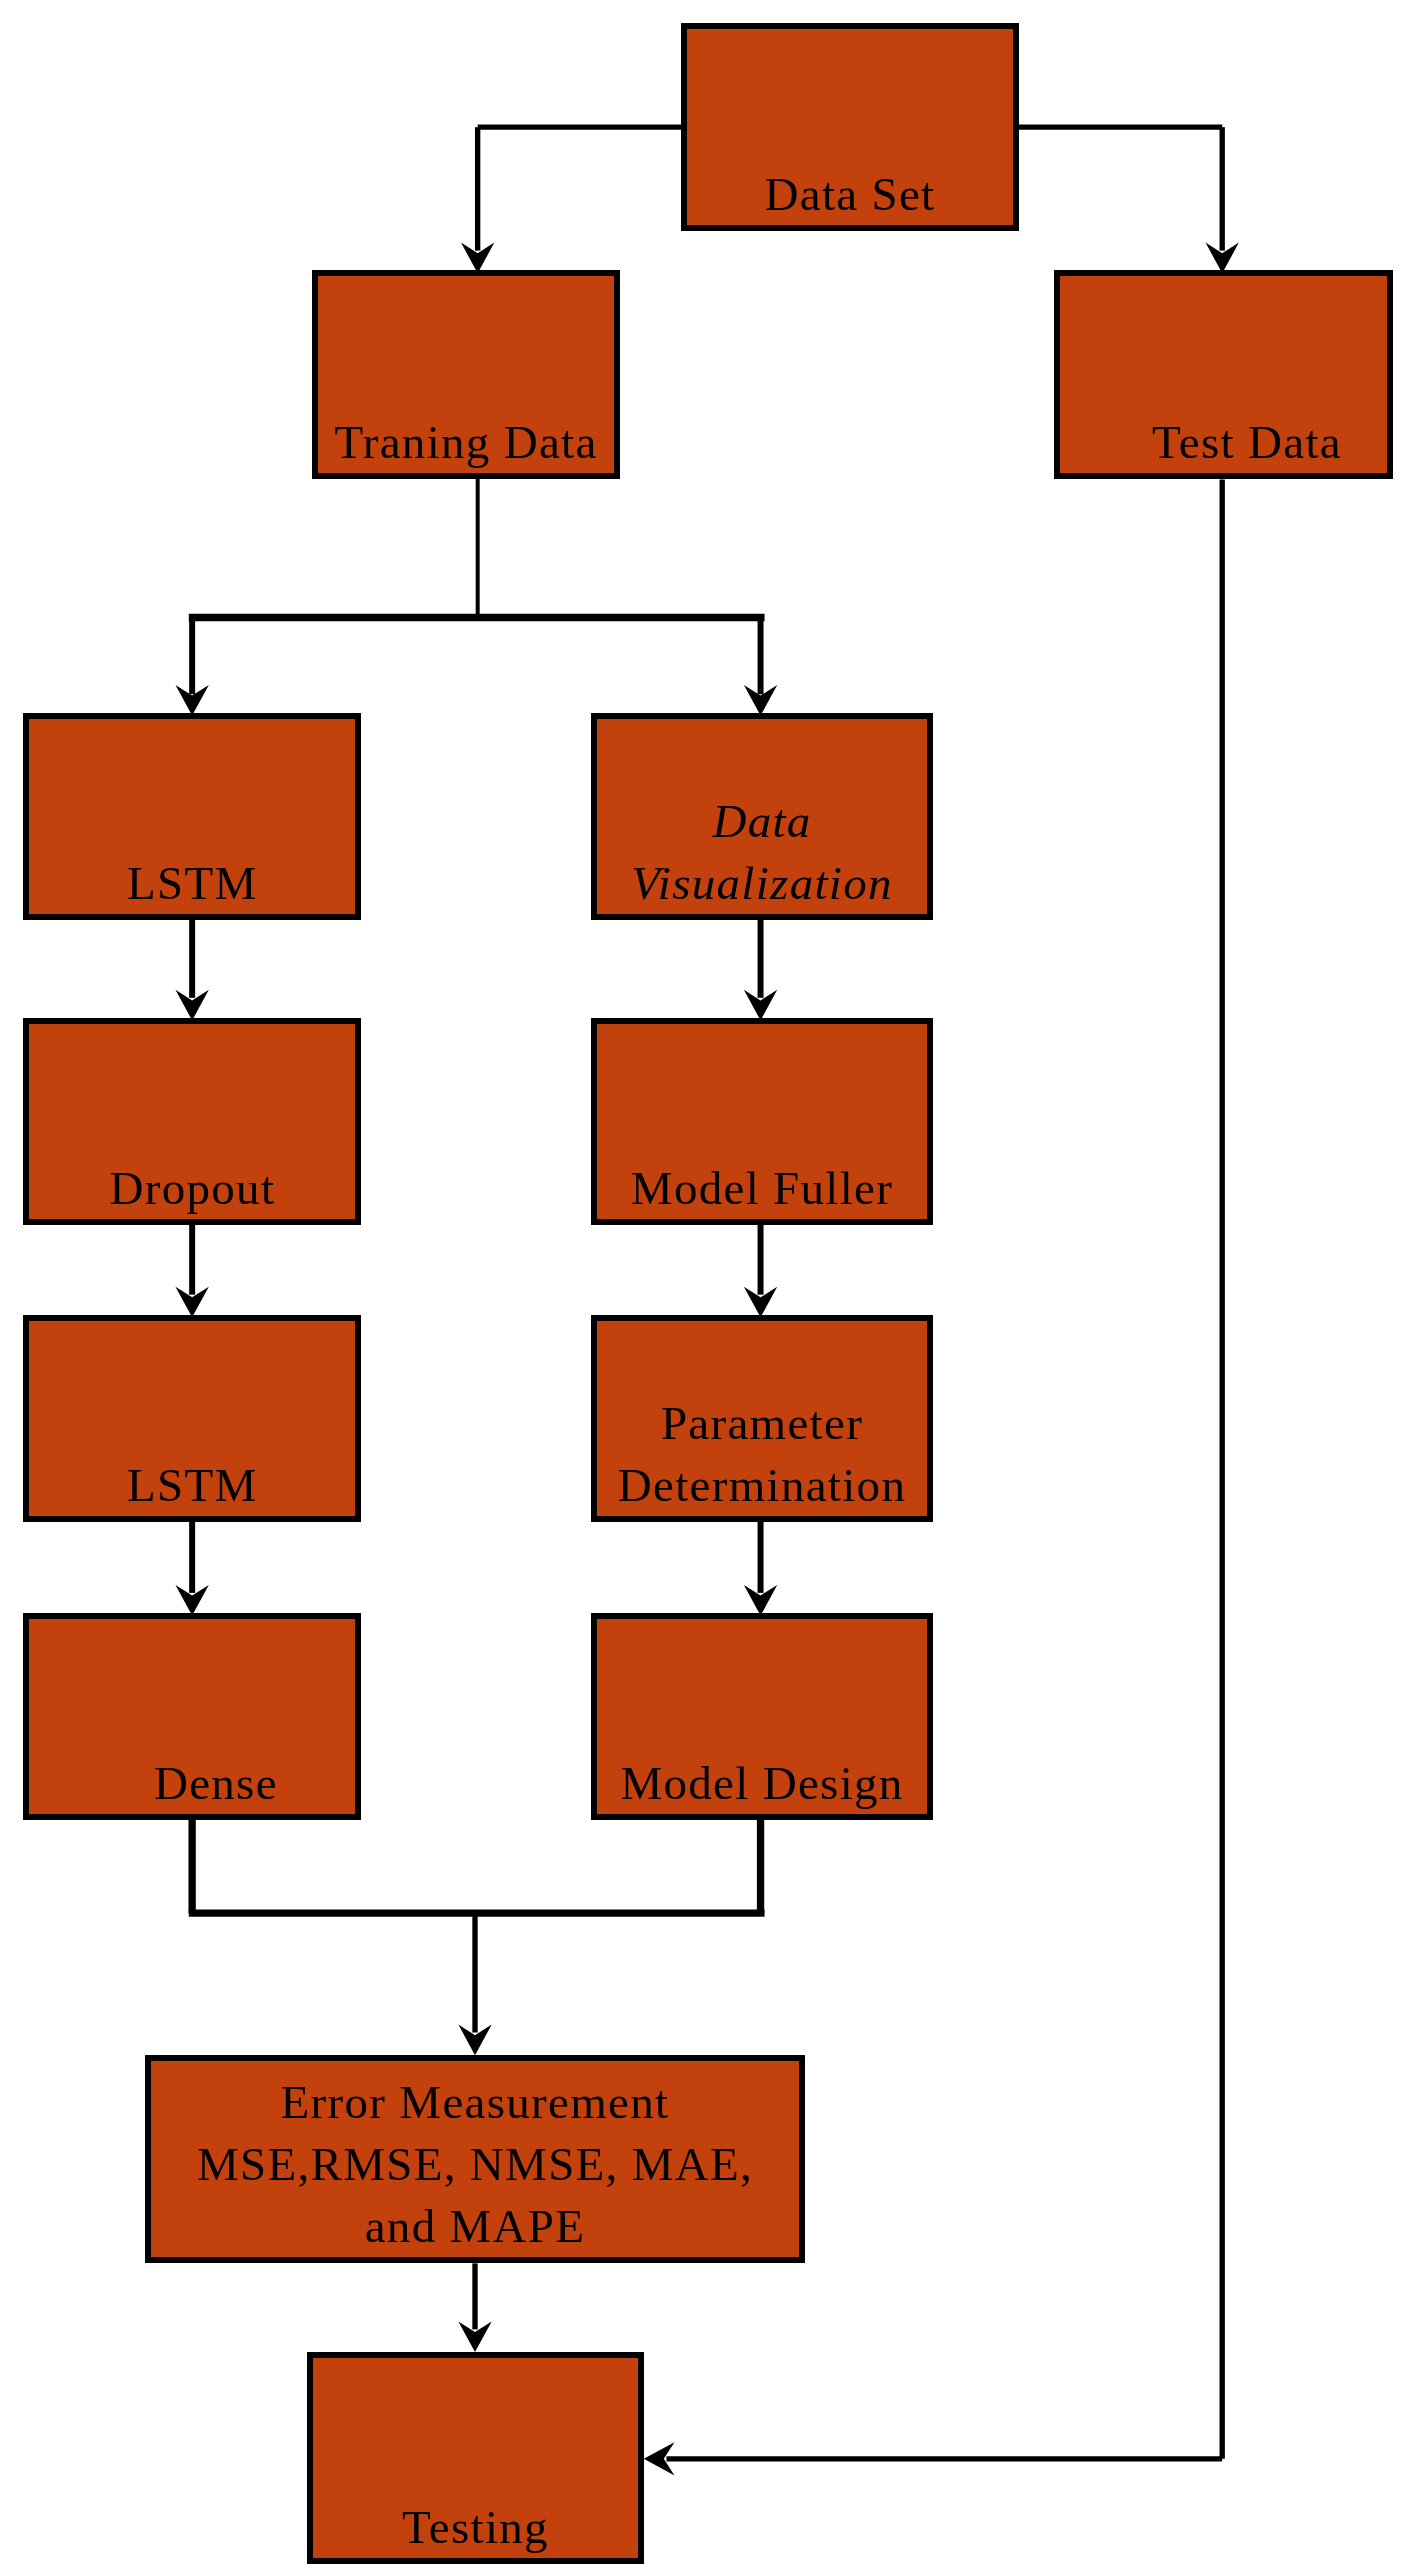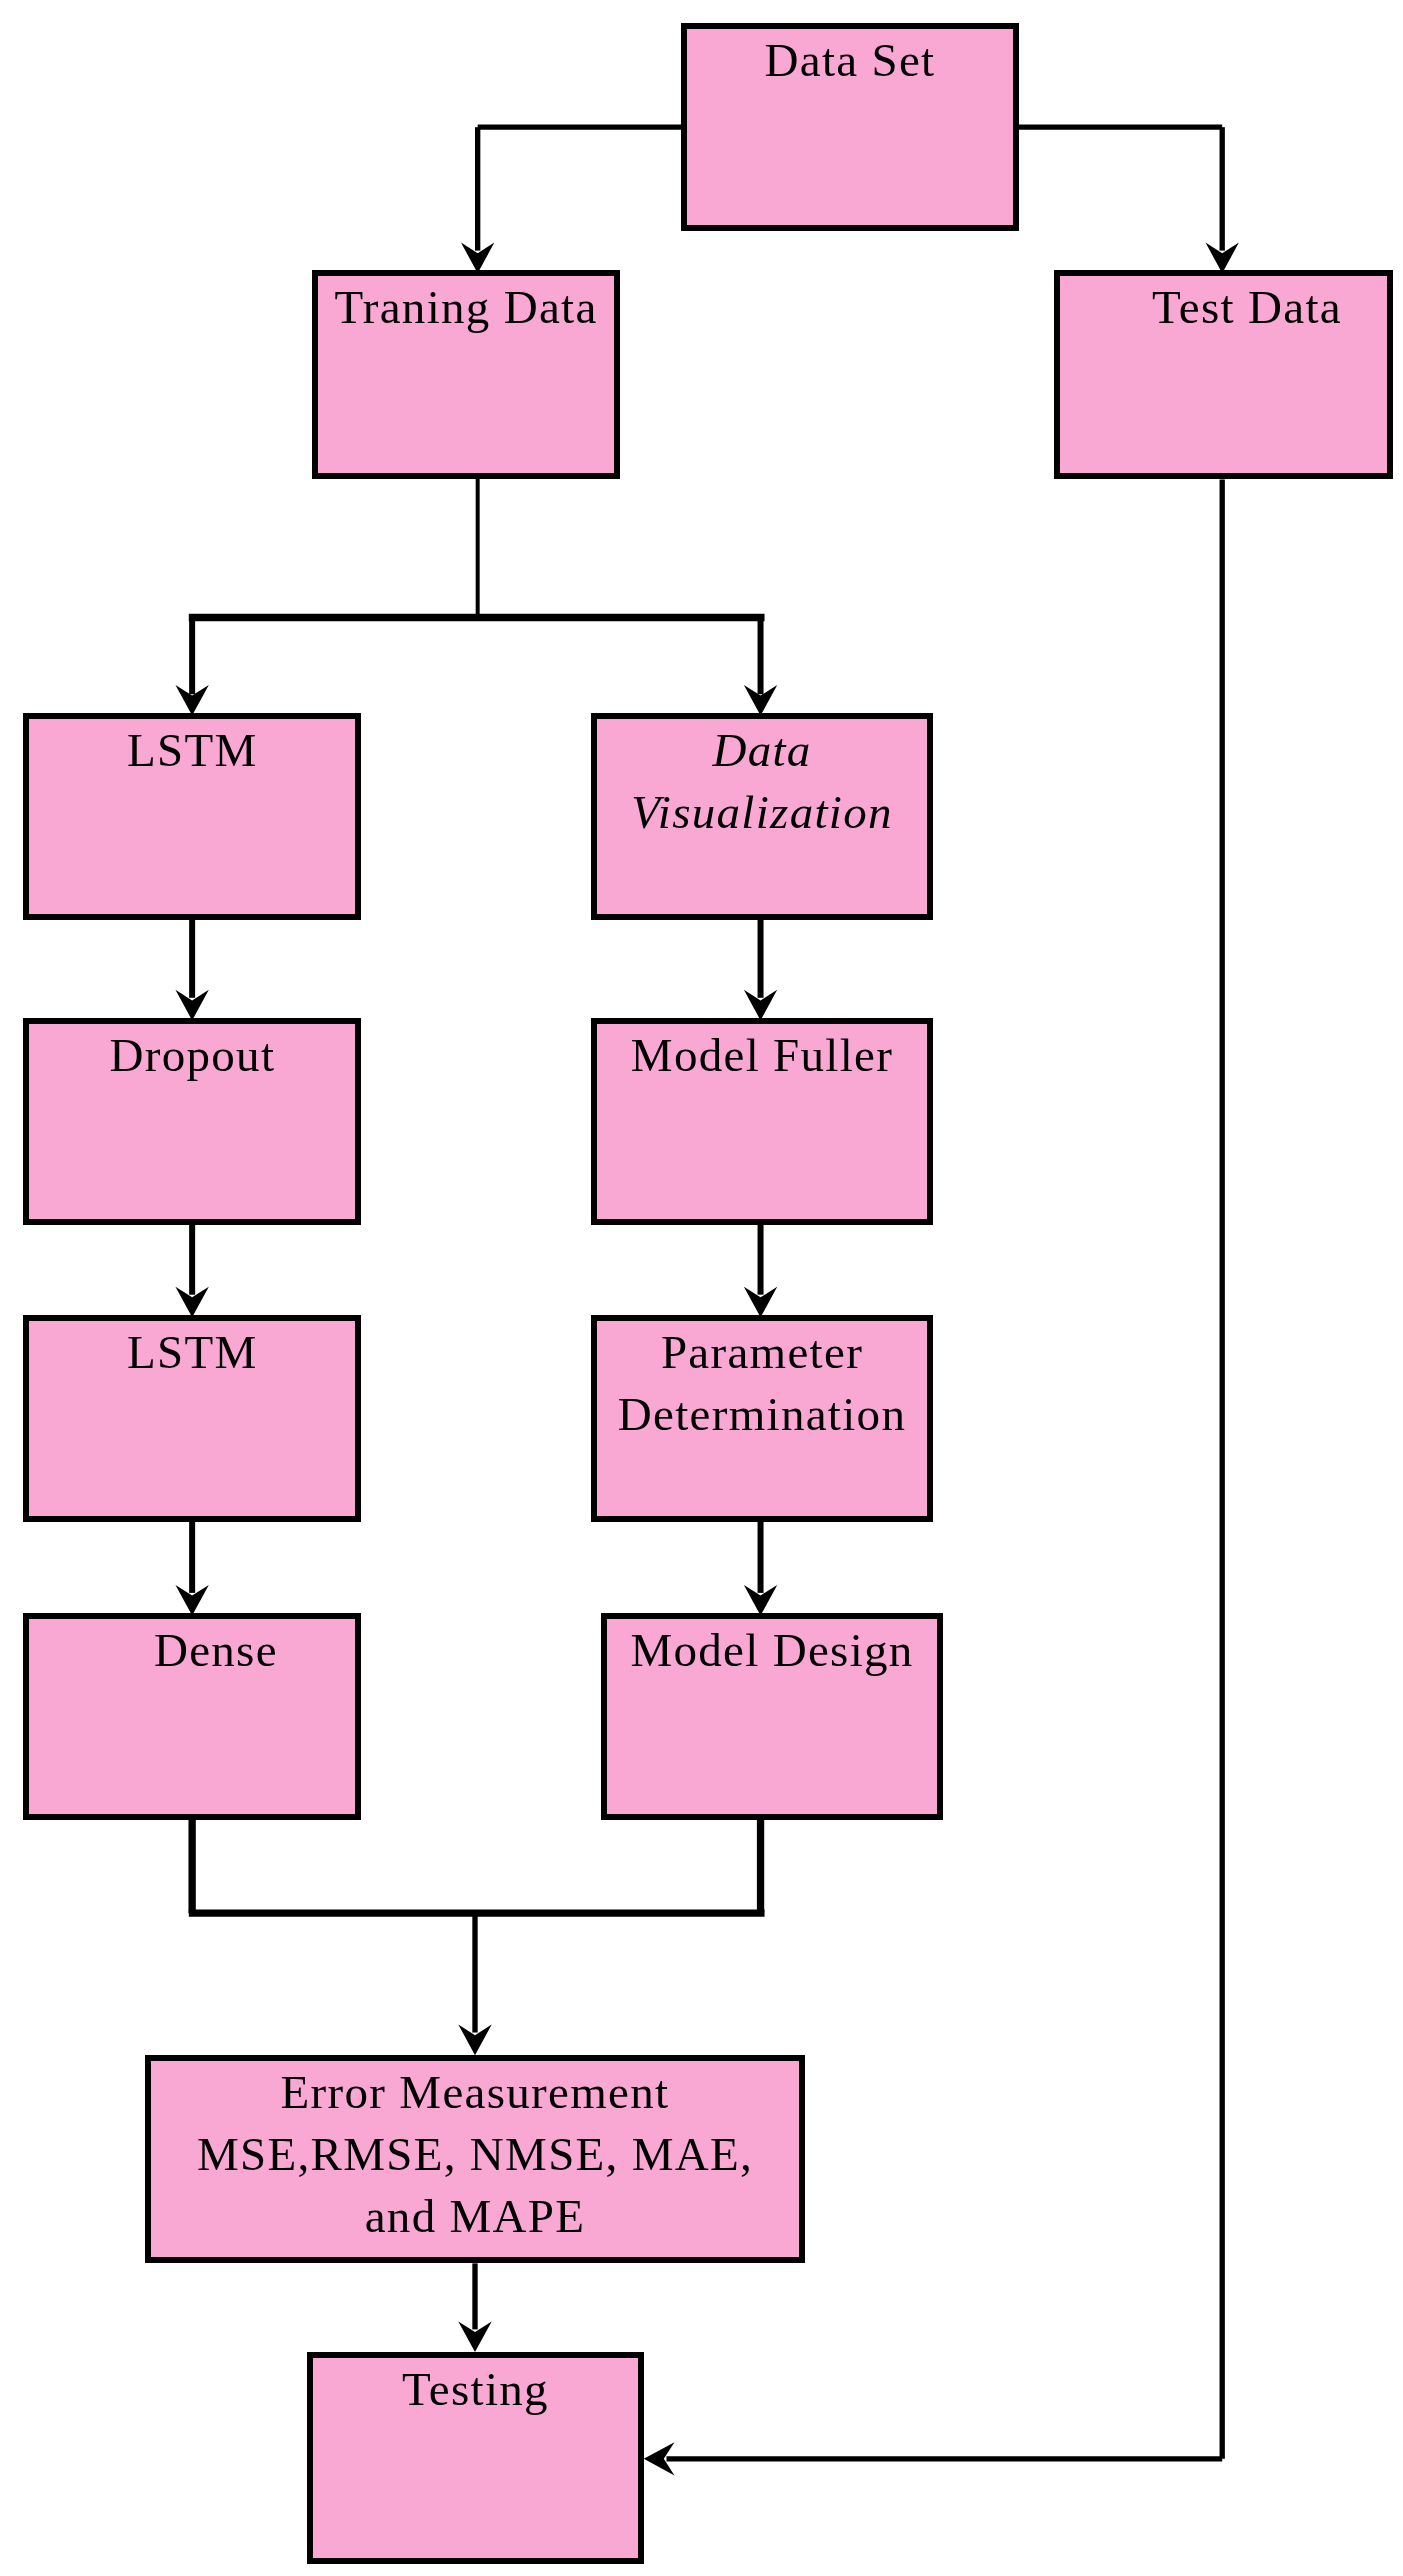--- a/index.html
+++ b/index.html
@@ -17,24 +17,24 @@
   .edges {
     position: absolute;
     left: 0;
     top: 0;
     width: 1403px;
     height: 2576px;
   }
   .node {
     position: absolute;
     box-sizing: border-box;
-    background: #f9a8d4;
+    background: #c2410c;
     border: 6.7px solid #000000;
     display: flex;
-    align-items: flex-start;
+    align-items: flex-end;
     justify-content: center;
   }
   .label {
     font-size: 47px;
     line-height: 1.32;
     letter-spacing: 1.3px;
     color: #000000;
     text-align: center;
     white-space: pre-line;
   }
@@ -42,21 +42,21 @@
   .n-dataset  { left: 681px; top: 23.4px;   width: 338px; height: 208px; }
   .n-training { left: 312px;  top: 270px;  width: 308px; height: 209px; }
   .n-test     { left: 1054px; top: 270px;  width: 339px; height: 209px; padding-left: 47px; }
   .n-lstm1    { left: 23.4px;   top: 713px; width: 338px; height: 207px; }
   .n-dataviz  { left: 591px;  top: 713px; width: 342px; height: 207px; font-style: italic; }
   .n-dropout  { left: 23.4px;   top: 1018px; width: 338px; height: 207px; }
   .n-dickey   { left: 591px;  top: 1018px; width: 342px; height: 207px; }
   .n-lstm2    { left: 23.4px;   top: 1315px; width: 338px; height: 207px; }
   .n-param    { left: 591px;  top: 1315px; width: 342px; height: 207px; }
   .n-dense    { left: 23.4px;   top: 1613px; width: 338px; height: 207px; padding-left: 47px; }
-  .n-model    { left: 591px;  top: 1613px; width: 342px; height: 207px; margin-left: 10px; }
+  .n-model    { left: 591px;  top: 1613px; width: 342px; height: 207px; }
   .n-error    { left: 145px;  top: 2055px; width: 660px; height: 208px; }
   .n-testing  { left: 307px;  top: 2352px; width: 337px; height: 212px; }
   line    { stroke: #000000; }
   polygon { fill: #000000; }
 </style>
 </head>
 <body>
 
 <div class="canvas">
 

